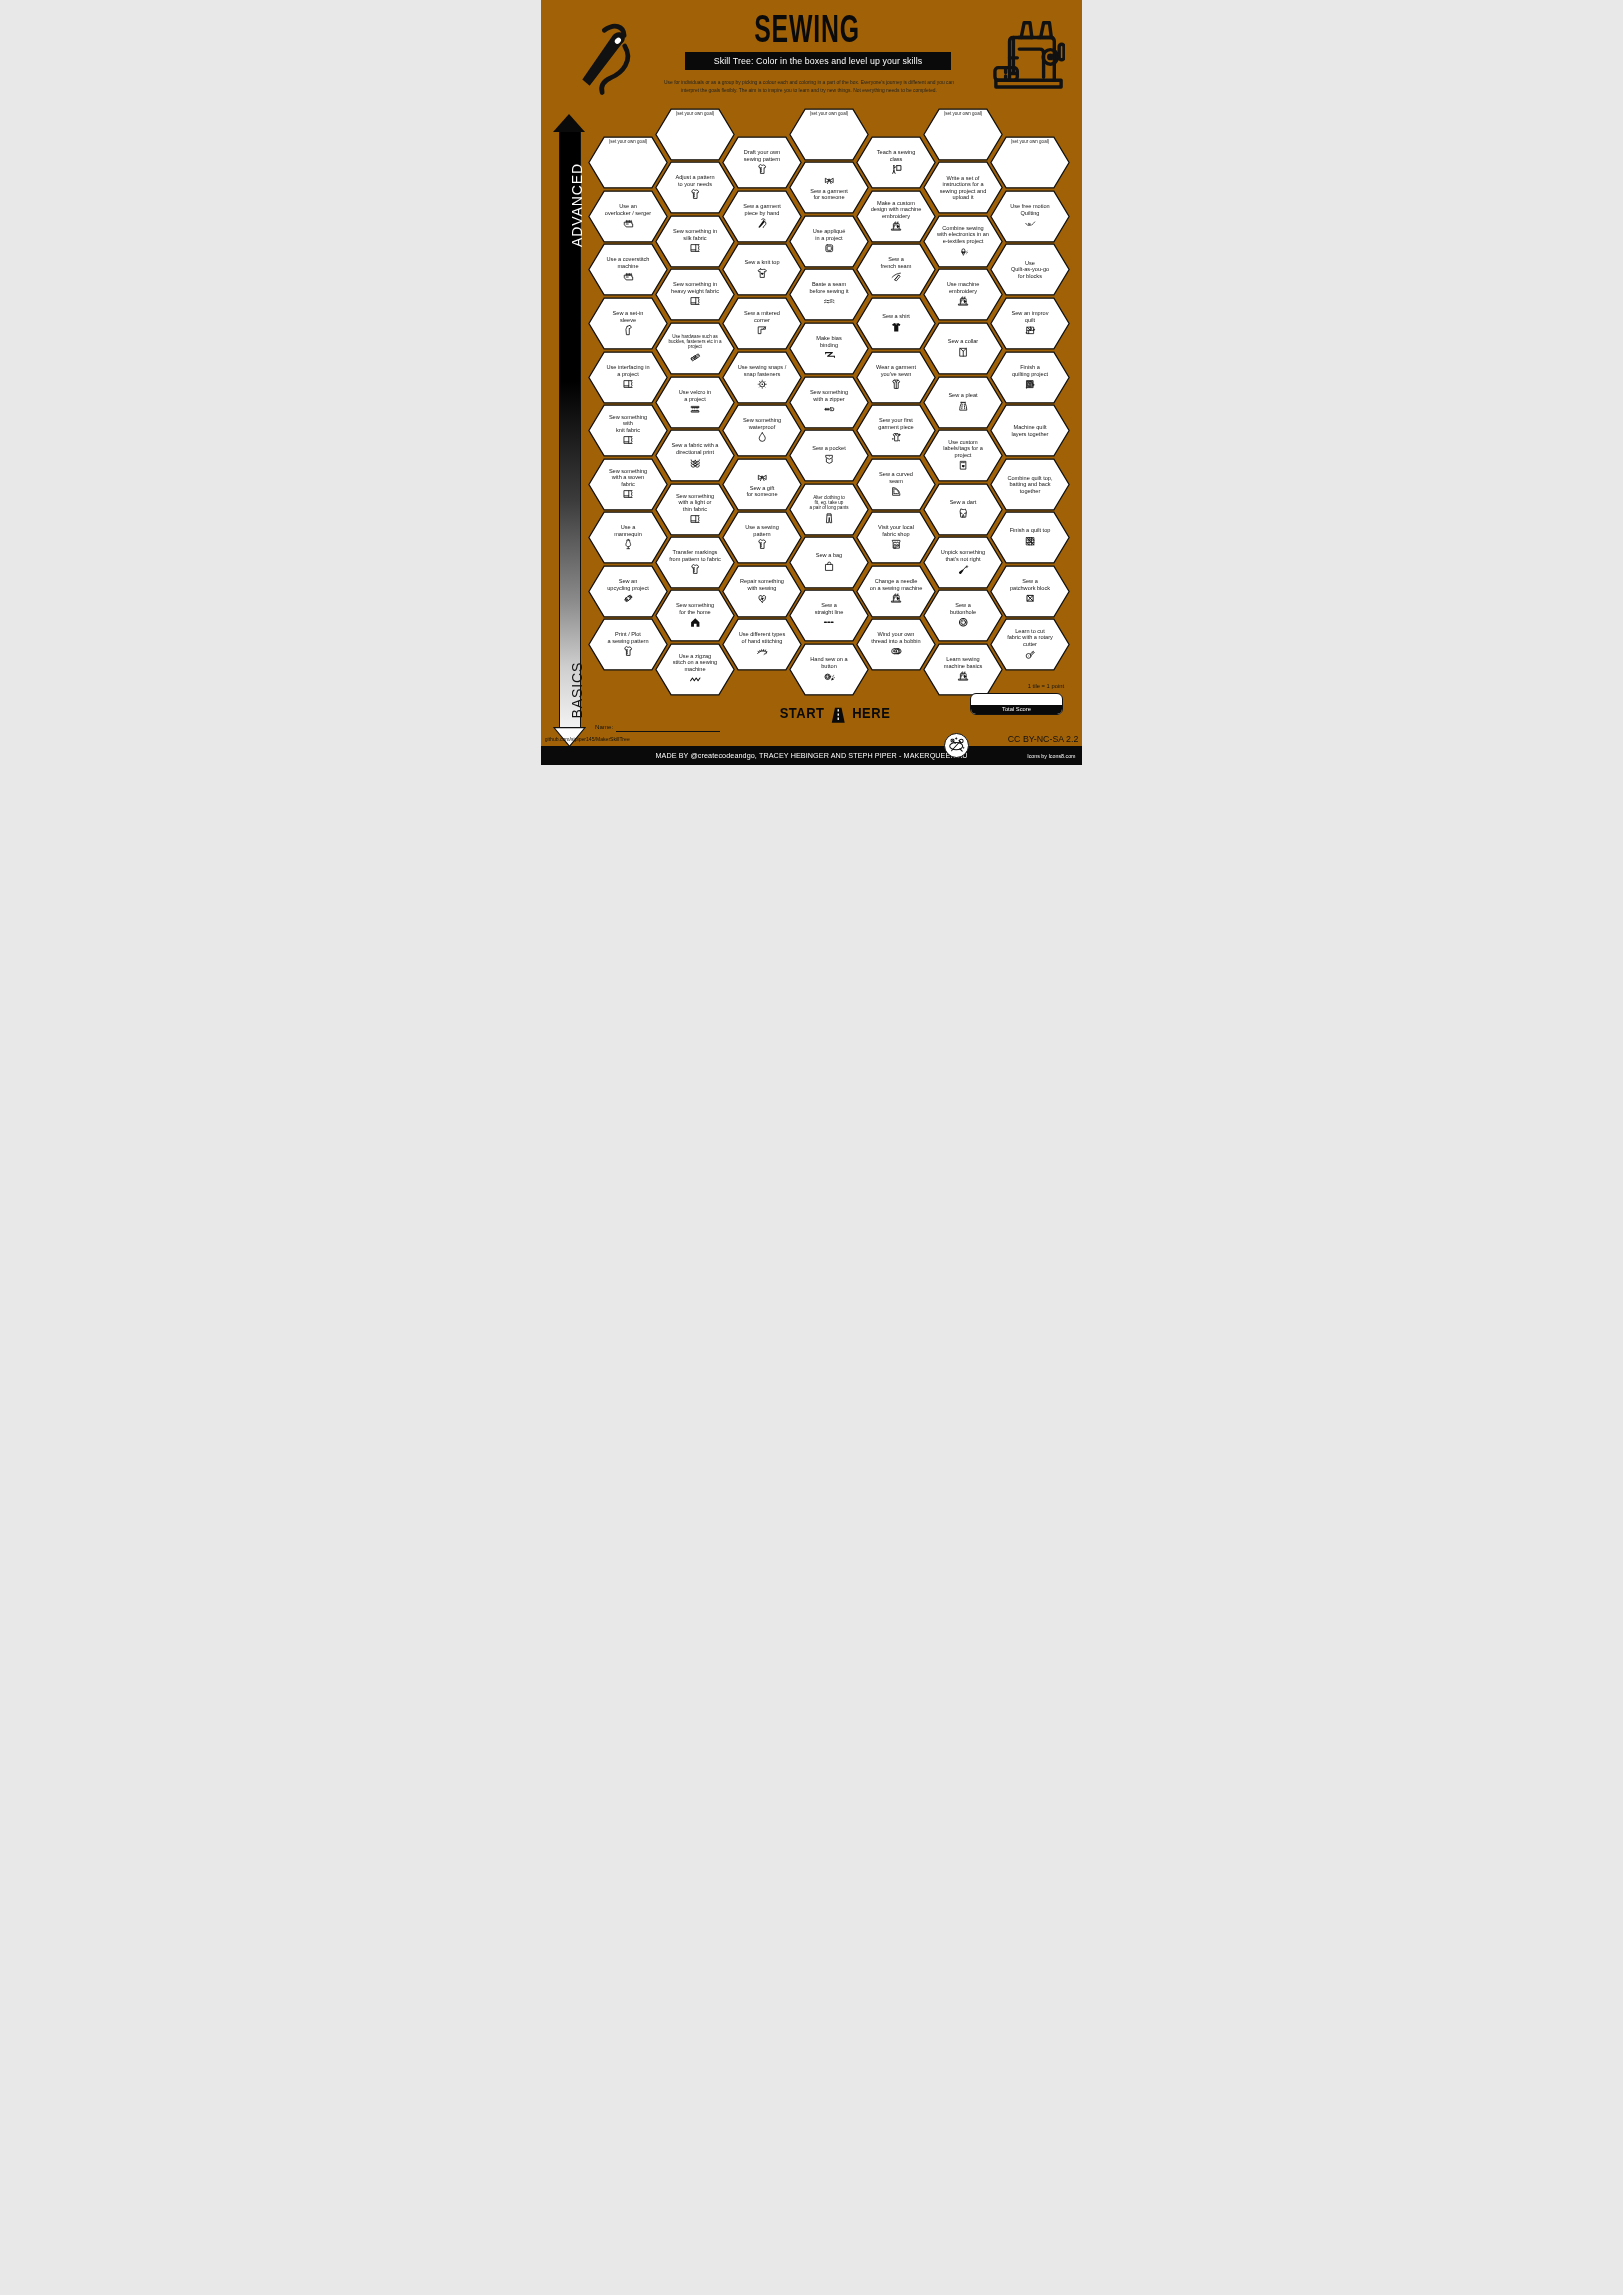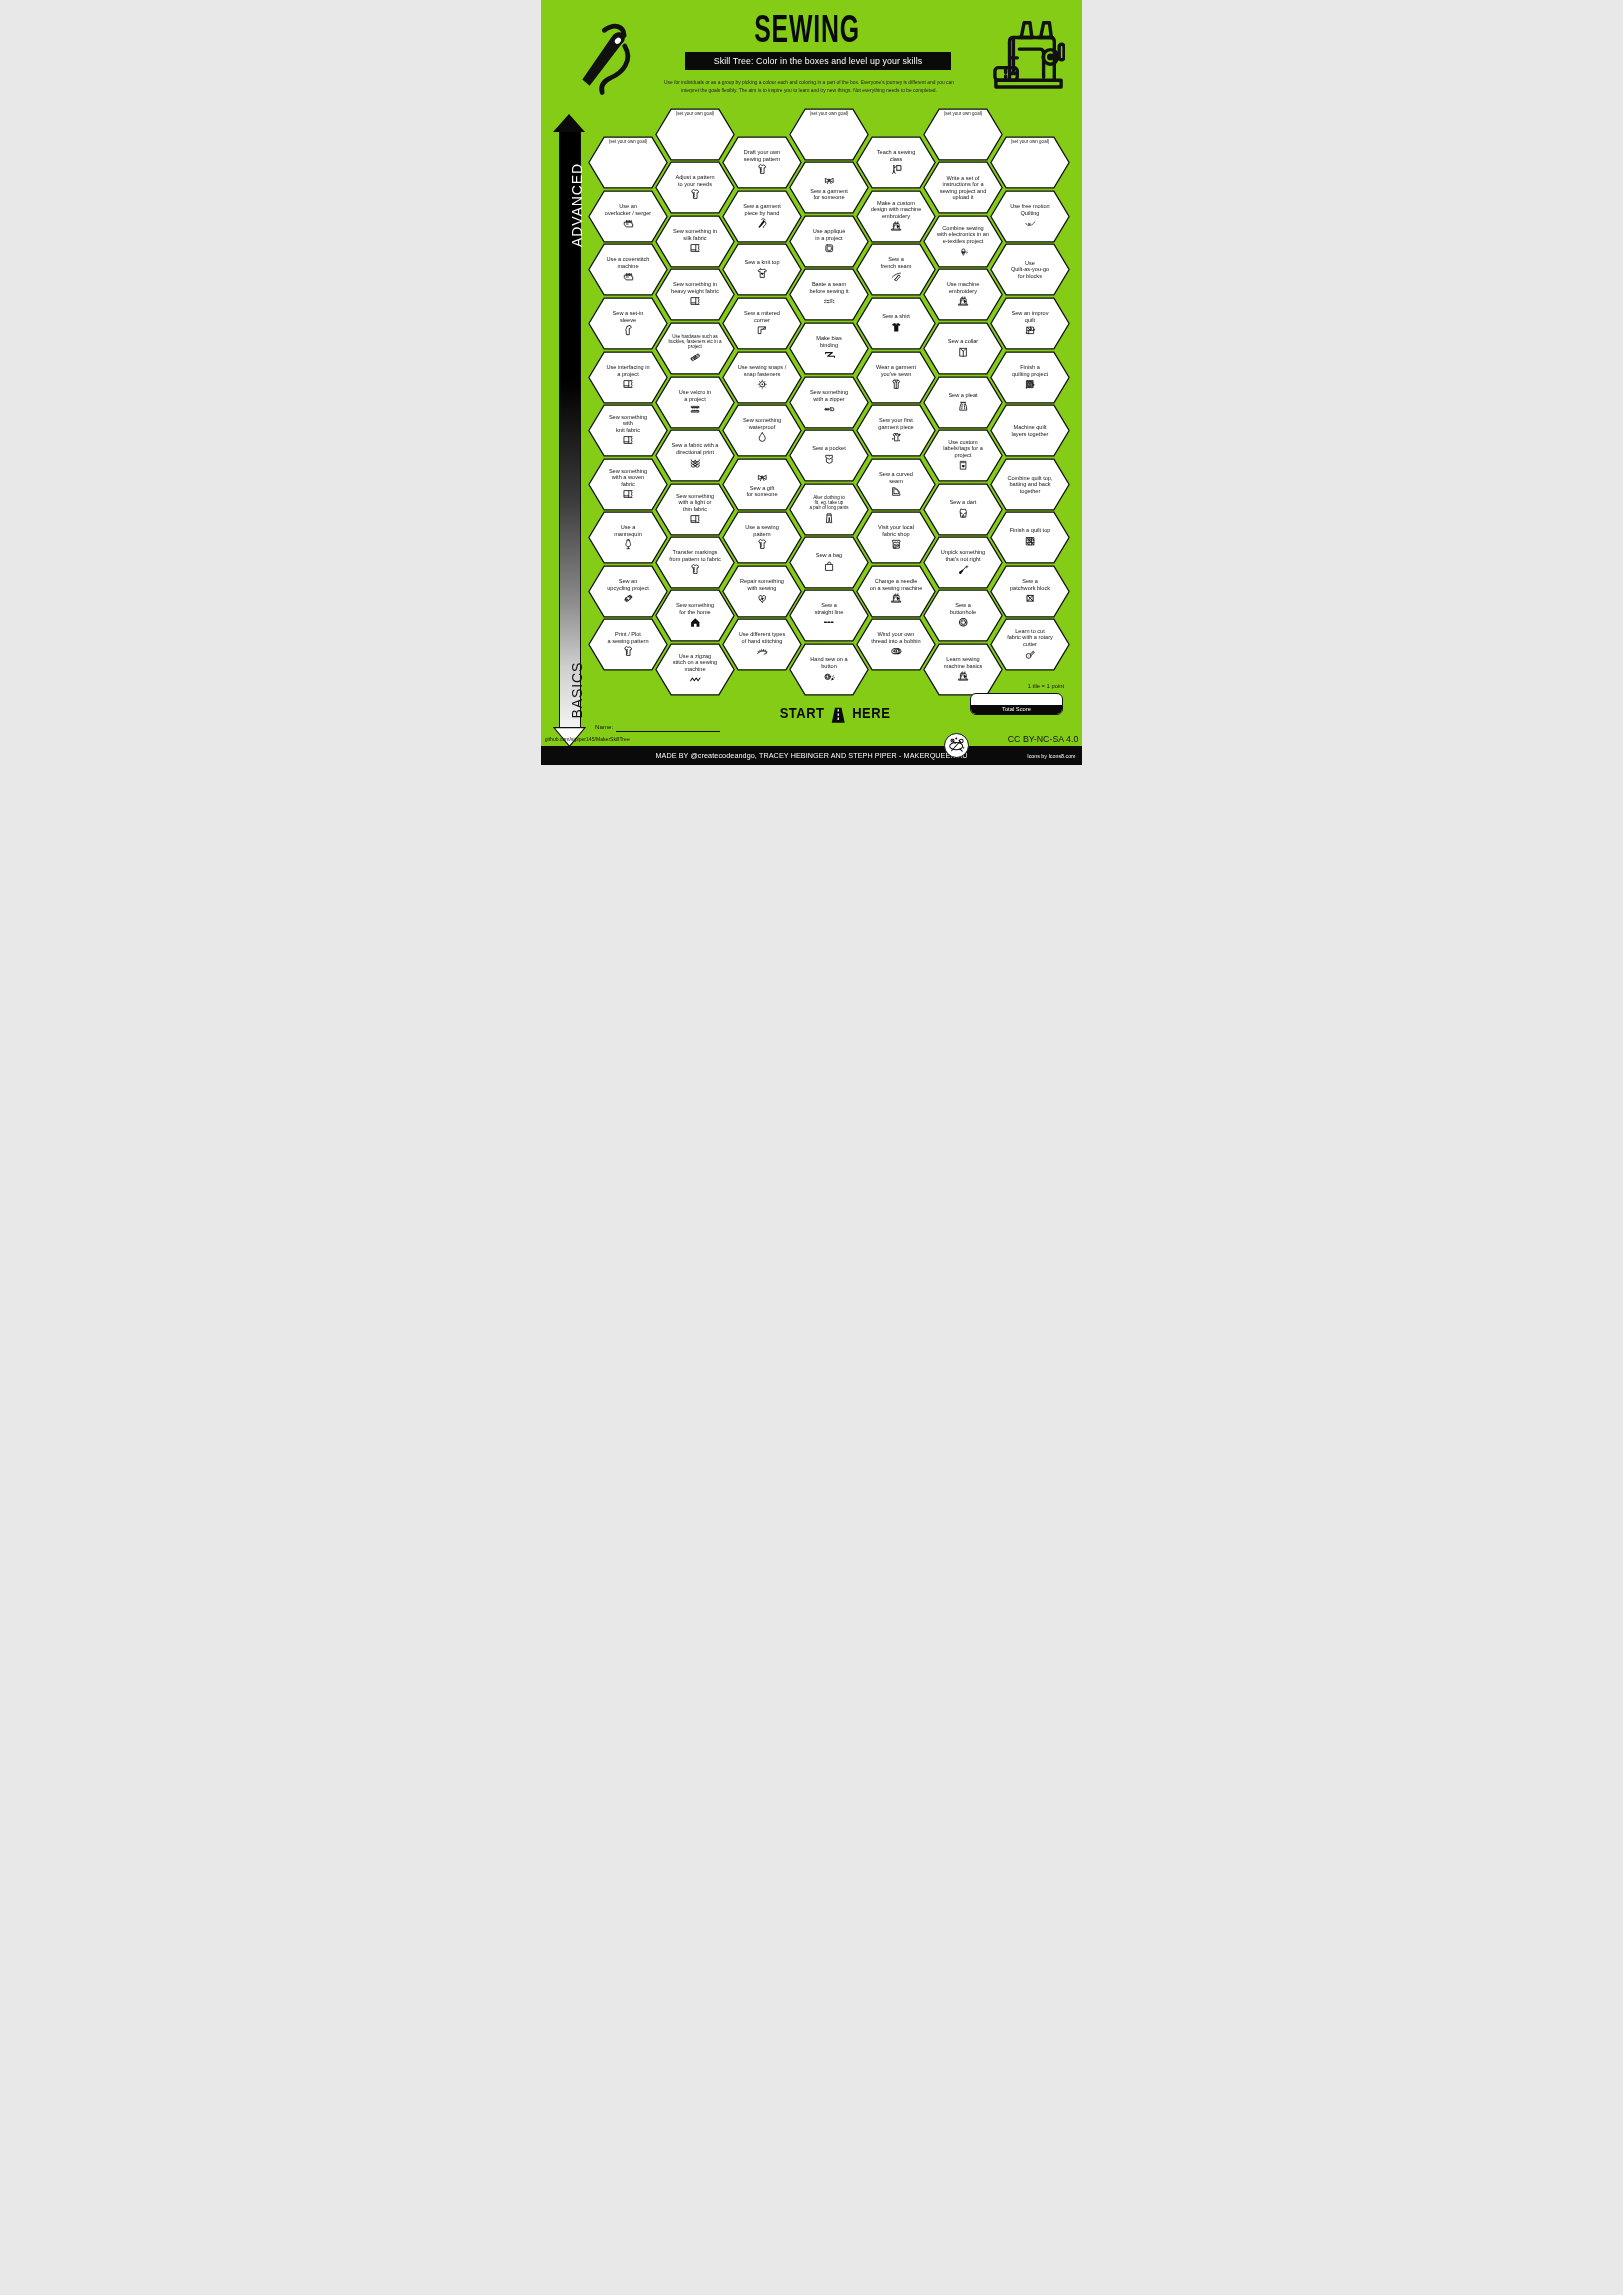--- a/index.html
+++ b/index.html
@@ -1,16 +1,16 @@
 <!DOCTYPE html>
 <html style="font-size:7.4px"><head>
 <meta charset="utf-8">
 <style>
   html,body{margin:0;padding:0;background:#e8e8e8;}
-  .page{position:relative;width:541px;height:765px;background:#84cc16;overflow:hidden;
+  .page{position:relative;width:541px;height:765px;background:#a16207;overflow:hidden;
         font-family:"Liberation Sans",sans-serif;color:#141414;margin:0 auto;}
   
   .title{position:absolute;top:7.4px;left:0;width:532px;text-align:center;
          font-size:27px;font-weight:900;letter-spacing:0.9px;color:#0a0a0a;
          transform:scaleY(1.45) scaleX(.92);transform-origin:top center;}
   .subtitle-bar{position:absolute;left:144px;top:52px;width:266px;height:18px;background:#0a0a0a;
          display:flex;align-items:center;justify-content:center;}
   .subtitle-bar span{color:#fff;font-size:8.8px;letter-spacing:0.1px;white-space:nowrap;}
   .intro{position:absolute;left:69px;top:79px;width:398px;text-align:center;
          font-size:4.9px;line-height:1.55;color:#222;}
@@ -1252,21 +1252,21 @@
 
   <div class="tile-note">1 tile = 1 point</div>
   <div class="total-score">
     <div class="ts-box"></div>
     <div class="ts-band">Total Score</div>
   </div>
 
   <div class="name-label">Name:</div>
   <div class="name-line"></div>
   <div class="repo">github.com/sjpiper145/MakerSkillTree</div>
-  <div class="license">CC BY-NC-SA 4.0</div>
+  <div class="license">CC BY-NC-SA 2.2</div>
   <div class="cc-logo">
     <svg width="20.4" height="20.4" viewBox="0 0 44 44">
       <g stroke="#111" stroke-width="2.2" fill="none" stroke-linecap="round" stroke-linejoin="round">
         <ellipse cx="22" cy="24" rx="14" ry="8"></ellipse>
         <path d="M12 34L30 14"></path>
           <path d="M28 12l4 4"></path>
         <circle cx="33" cy="13" r="4"></circle>
         <path d="M14 12l6 6"></path>
           <rect x="11" y="9" width="6" height="6" rx="2"></rect>
         <path d="M30 30l5 5"></path>

